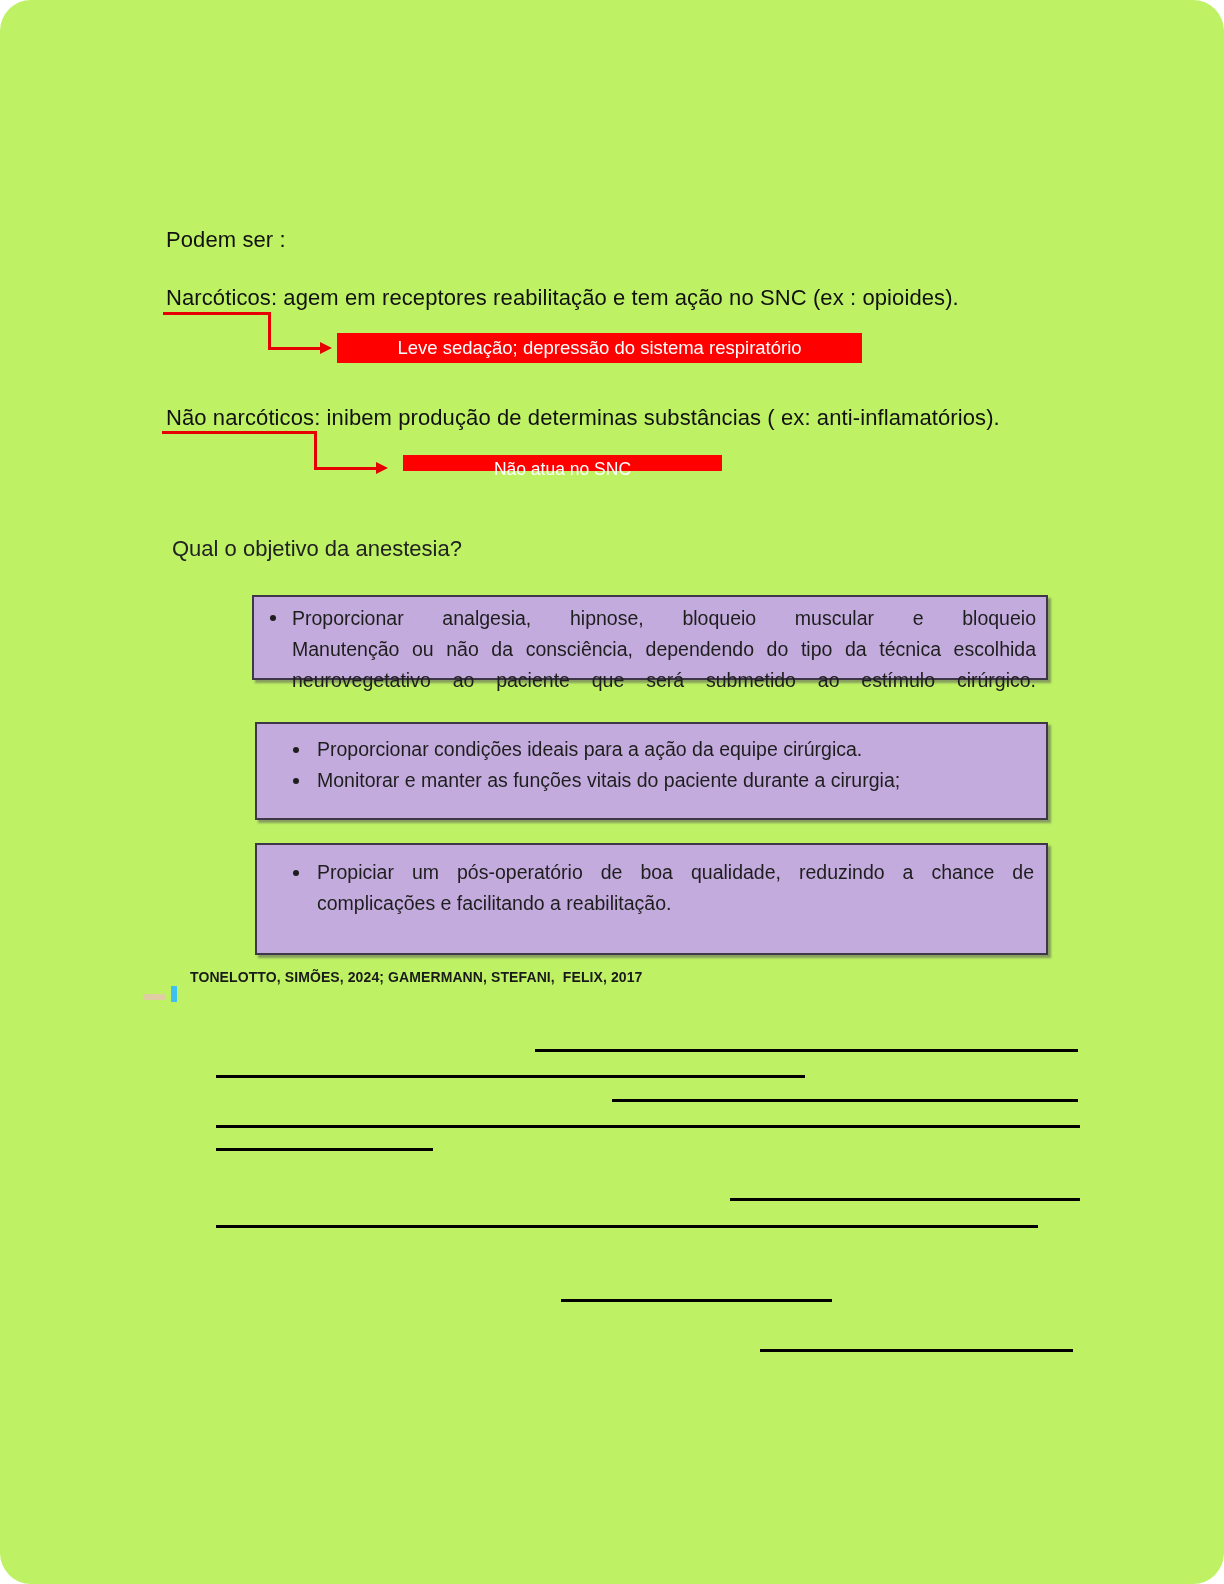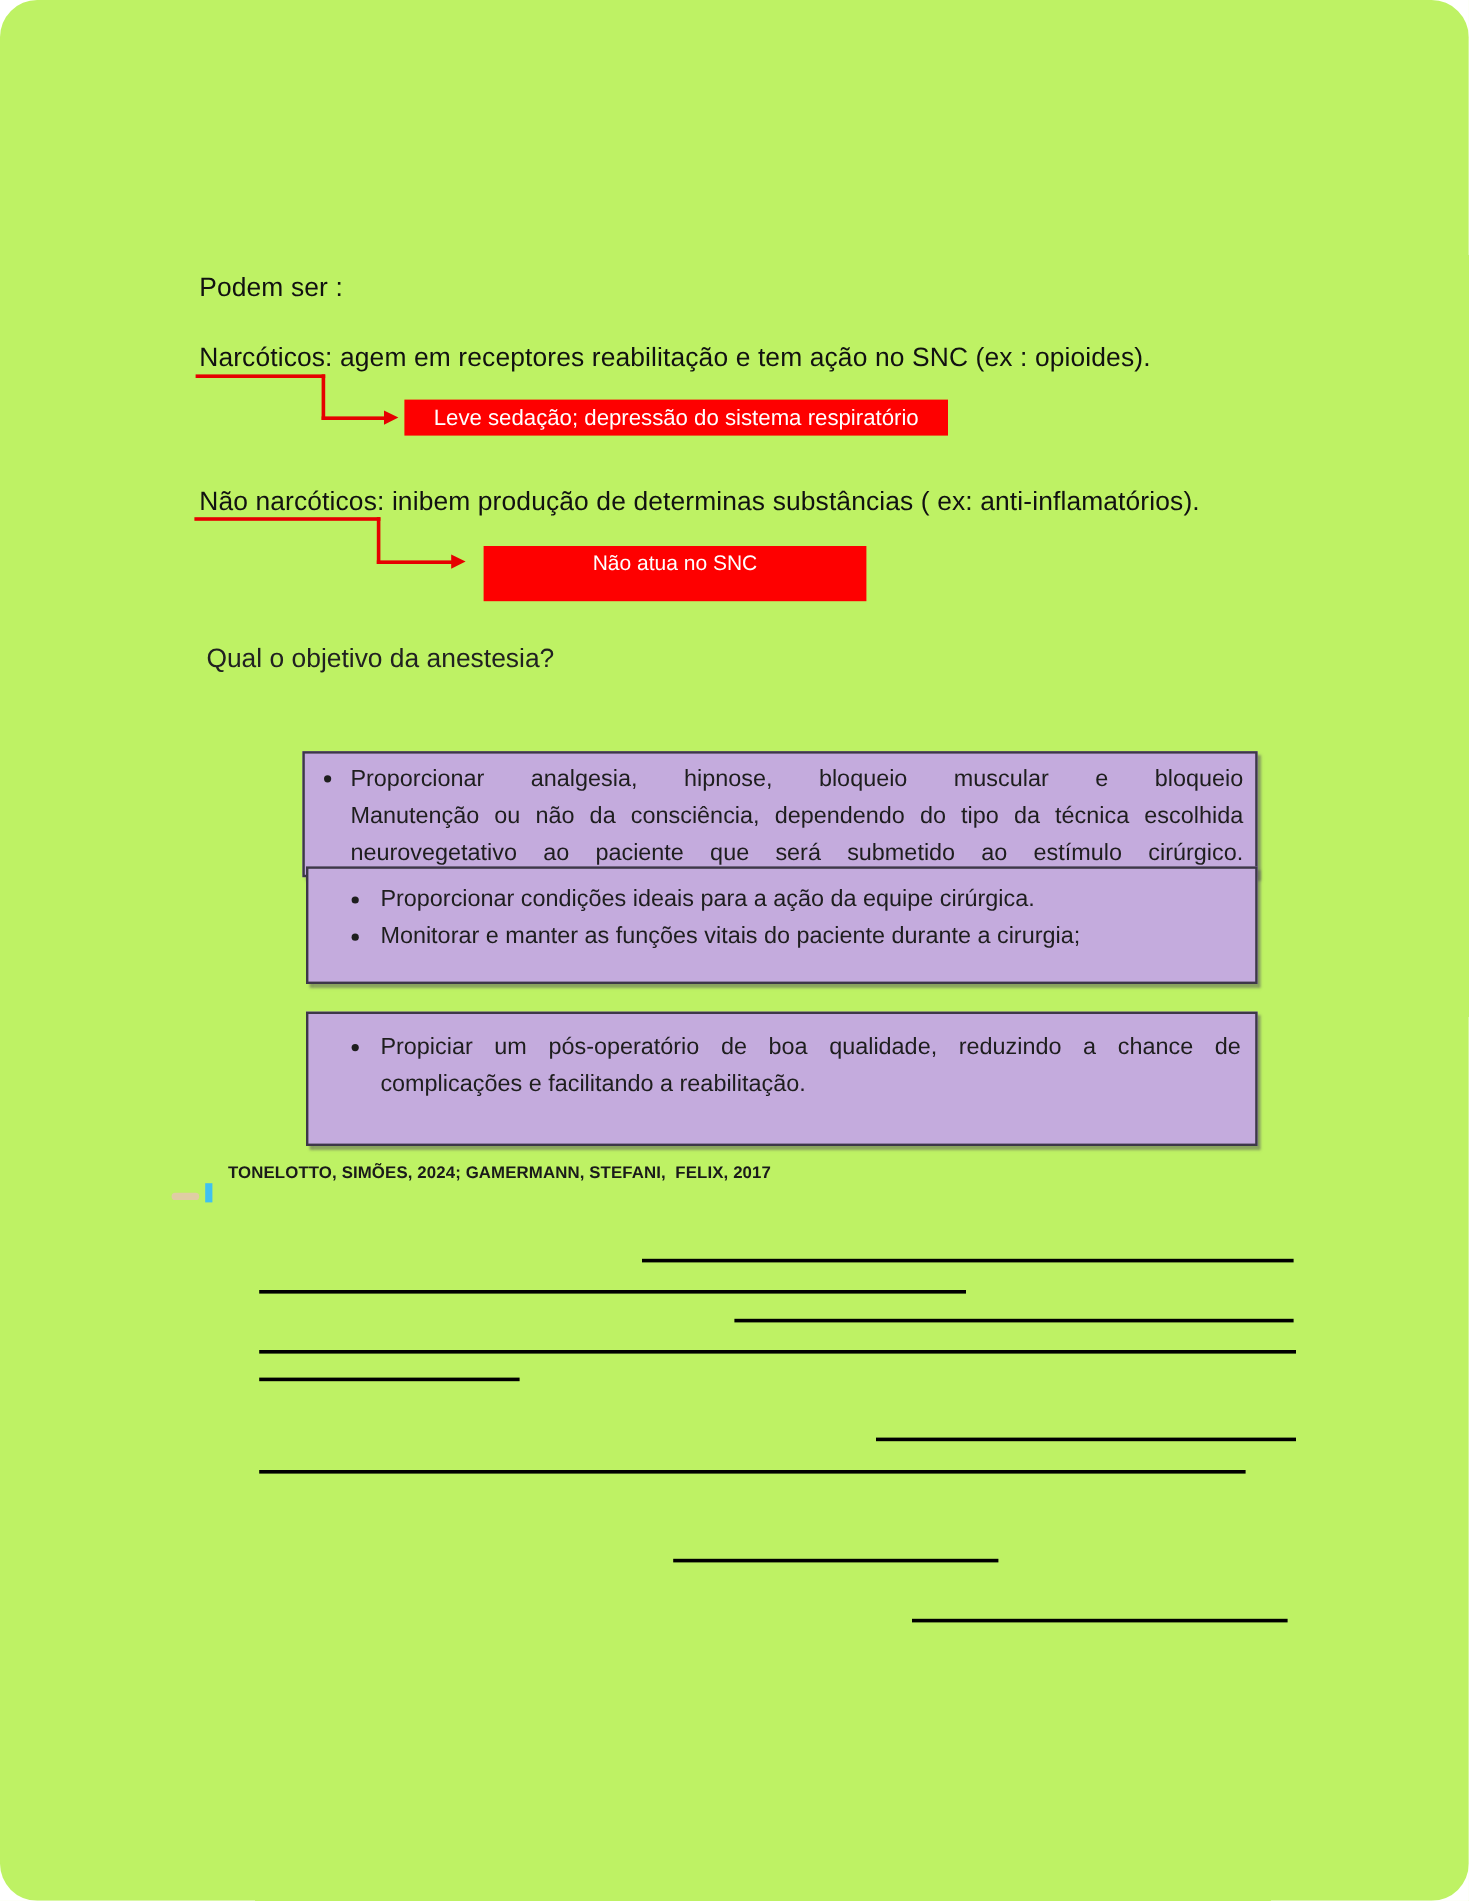--- a/index.html
+++ b/index.html
@@ -30,25 +30,25 @@
   }
 
   
   .red-box {
     background: #fe0000;
     color: #ffffff;
     text-align: center;
     font-weight: 500;
   }
   .red-box-1 {
-    left: 337px; top: 333px; width: 453px; height: 30px;
+    left: 337px; top: 333px; width: 525px; height: 30px;
     line-height: 30px; font-size: 18.5px;
   }
   .red-box-2 {
-    left: 403px; top: 455px; width: 319px; height: 46px;
+    left: 403px; top: 455px; width: 319px; height: 16px;
     line-height: 29px; font-size: 17.5px;
   }
 
   
   .red-stroke { background: #e60000; }
   .arrow-head {
     width: 0; height: 0;
     border-top: 6px solid transparent;
     border-bottom: 6px solid transparent;
     border-left: 12px solid #e60000;
@@ -116,21 +116,21 @@
 
   <div class="abs red-stroke" style="left:162px; top:431px; width:155px; height:3px;"></div>
   <div class="abs red-stroke" style="left:314px; top:431px; width:3px; height:39px;"></div>
   <div class="abs red-stroke" style="left:314px; top:467px; width:64px; height:3px;"></div>
   <div class="abs arrow-head" style="left:376px; top:462px;"></div>
 
   <div class="abs red-box red-box-2">Não atua no SNC</div>
 
   <div class="abs question-heading" style="left:172px; top:536px;">Qual o objetivo da anestesia?</div>
 
-  <div class="abs purple-box" style="left:252px; top:626px; width:796px; height:105px;">
+  <div class="abs purple-box" style="left:252px; top:595px; width:796px; height:85px;">
     <span class="bullet-dot" style="left:16px; top:18px;"></span>
     <div class="pb-text" style="margin:6px 10px 0 38px;">
       <div class="just">Proporcionar analgesia, hipnose, bloqueio muscular e bloqueio</div>
       <div class="just">Manutenção ou não da consciência, dependendo do tipo da técnica escolhida</div>
       <div class="just">neurovegetativo ao paciente que será submetido ao estímulo cirúrgico.</div>
     </div>
   </div>
 
   <div class="abs purple-box" style="left:255px; top:843px; width:793px; height:112px;">
     <span class="bullet-dot" style="left:36px; top:25px;"></span>

